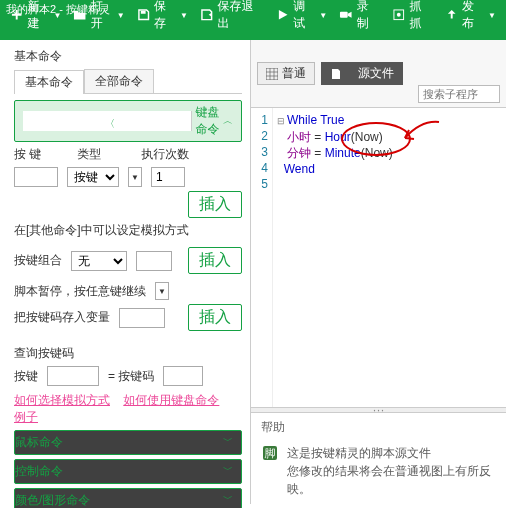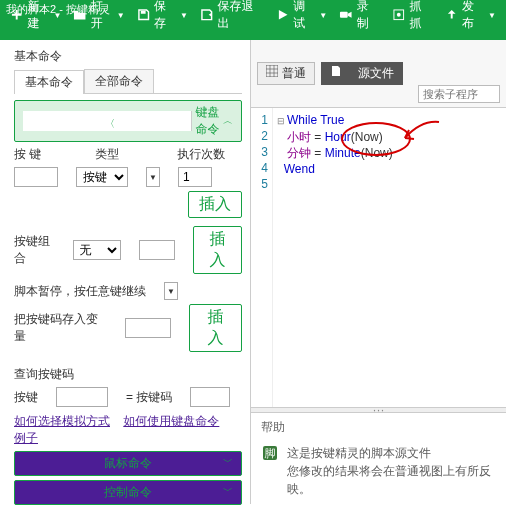--- a/index.html
+++ b/index.html
@@ -13,33 +13,33 @@
   .left { width:251px; border-right:1px solid #ccc; padding:6px 8px 0 14px; background:#fff; }
   .right { flex:1; display:flex; flex-direction:column; background:#fff; }
   .sec-title { font-size:12px; margin:2px 0 4px; }
   .tabs { display:flex; border-bottom:1px solid #ccc; }
   .tab { padding:3px 10px; border:1px solid #ccc; border-bottom:none; background:#f5f5f5; cursor:pointer; font-size:12px; }
   .tab.active { background:#fff; position:relative; top:1px; }
   .pill { border:1px solid #14a143; color:#14a143; text-align:center; border-radius:2px; padding:3px 0; margin:6px 0 4px; cursor:pointer; display:flex; align-items:center; justify-content:center; }
   .pill.solid { background:#daf1e0; }
   .pill .chev { margin-left:auto; margin-right:8px; font-size:10px; color:#14a143; }
   .pill .chev.left { margin-right:auto; margin-left:8px; }
-  .row { display:flex; align-items:center; gap:18px; margin:4px 0; font-size:12px; }
+  .row { display:flex; align-items:center; gap:9px; margin:4px 0; font-size:12px; }
   .row label { }
   .sel, .inp { border:1px solid #aaa; font-size:12px; padding:1px 2px; height:20px; background:#fff; }
   .sel { }
   .num { width:34px; text-align:left; padding-left:4px; }
   .btn-insert { border:1px solid #14a143; color:#14a143; background:#fff; padding:2px 10px; cursor:pointer; font-size:16px; border-radius:2px; margin-left:auto; }
   .note { font-size:12px; margin:4px 0; }
   .linkrow { font-size:12px; margin:6px 0 4px; }
-  .linkrow a { color:#4c1d95; text-decoration:underline; margin-right:10px; cursor:pointer; }
-  .green-bar { border:1px solid #14a143; background:#4c1d95; color:#14a143; text-align:center; padding:3px 0; border-radius:2px; margin:4px 0; cursor:pointer; position:relative; }
+  .linkrow a { color:#ec4899; text-decoration:underline; margin-right:10px; cursor:pointer; }
+  .green-bar { border:1px solid #14a143; background:#404040; color:#14a143; text-align:left; padding:3px 0; border-radius:2px; margin:4px 0; cursor:pointer; position:relative; }
   .green-bar .chev { position:absolute; right:8px; font-size:10px; }
   .right-tabs { display:flex; align-items:center; border-bottom:1px solid #ccc; padding:4px 6px; gap:6px; background:#f7f7f7; }
-  .rtab { display:flex; padding:2px 8px; border:1px solid #bbb; background:#eee; cursor:pointer; font-size:12px; }
+  .rtab { display:flex; align-items:center; padding:2px 8px; border:1px solid #bbb; background:#eee; cursor:pointer; font-size:12px; }
   .rtab.active { background:#555; color:#fff; border-color:#555;gap:12px; }
   .rtab .ico { width:12px; height:12px; margin-right:4px; }
   .search { margin-left:auto; border:1px solid #bbb; padding:1px 4px; width:82px; height:18px; font-size:11px; color:#888;margin-top:41px; }
   .code { flex:1; display:flex; font-family:Consolas,monospace; font-size:12px; position:relative; overflow:hidden; }
   .gutter { width:22px; text-align:right; color:#1e7e9e; padding:4px 4px 0 0; background:#fff; border-right:1px solid #eee; }
   .gutter div { height:16px; line-height:16px; }
   .codebody { padding:4px 2px 0 4px; line-height:16px; white-space:pre; }
   .kw { color:#0000cc; }
   .var { color:#8b008b; }
   .annot { position:absolute; border:2px solid #d40000; border-radius:50%; width:70px; height:34px; pointer-events:none; }
@@ -155,20 +155,21 @@
     </div>
     <div class="row">
       <input class="inp" style="width: 44px;">
       <select class="sel" style="width:52px"><option>按键</option></select>
       <span style="border:1px solid #aaa;height:20px;width:14px;display:flex;align-items:center;justify-content:center;font-size:8px;">▼</span>
       <input class="inp num" value="1" style="">
     </div>
     <div class="row">
         <button class="btn-insert">插入</button>
       </div>
+    <div class="note">在[其他命令]中可以设定模拟方式</div>
 
     <div class="row" style="margin-top:8px">
       <label>按键组合</label>
       <select class="sel" style="width:56px"><option>无</option></select>
       <input class="inp" style="width: 36px;">
       <button class="btn-insert">插入</button>
     </div>
 
     <div class="row" style="margin-top:8px">
       <label>脚本暂停，按任意键继续</label>

